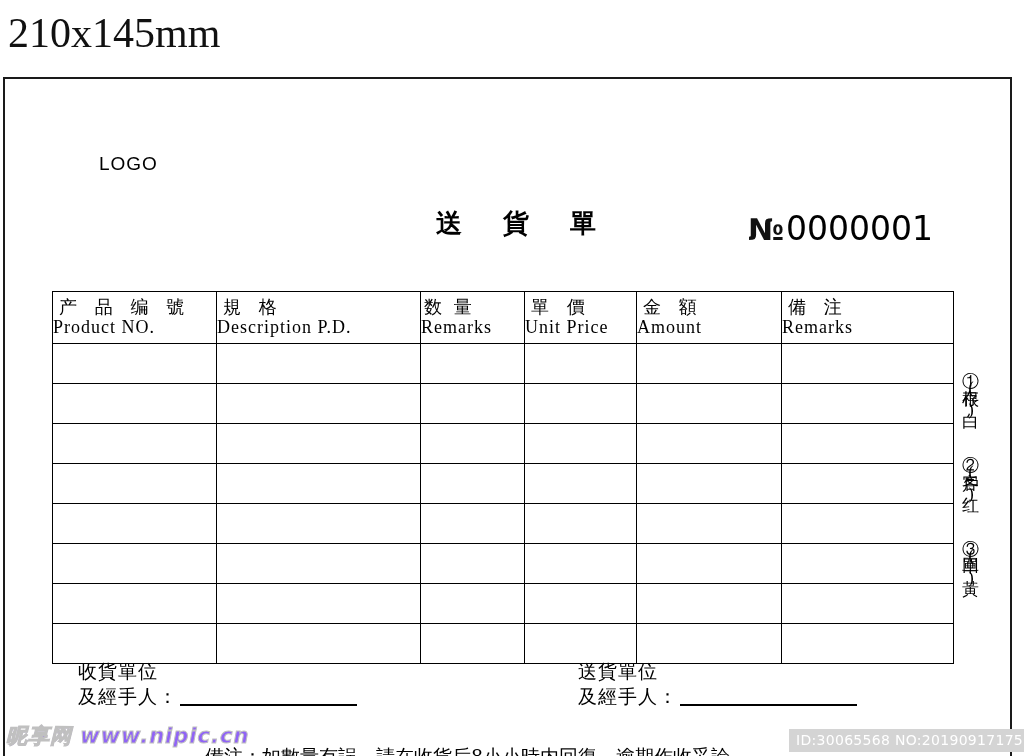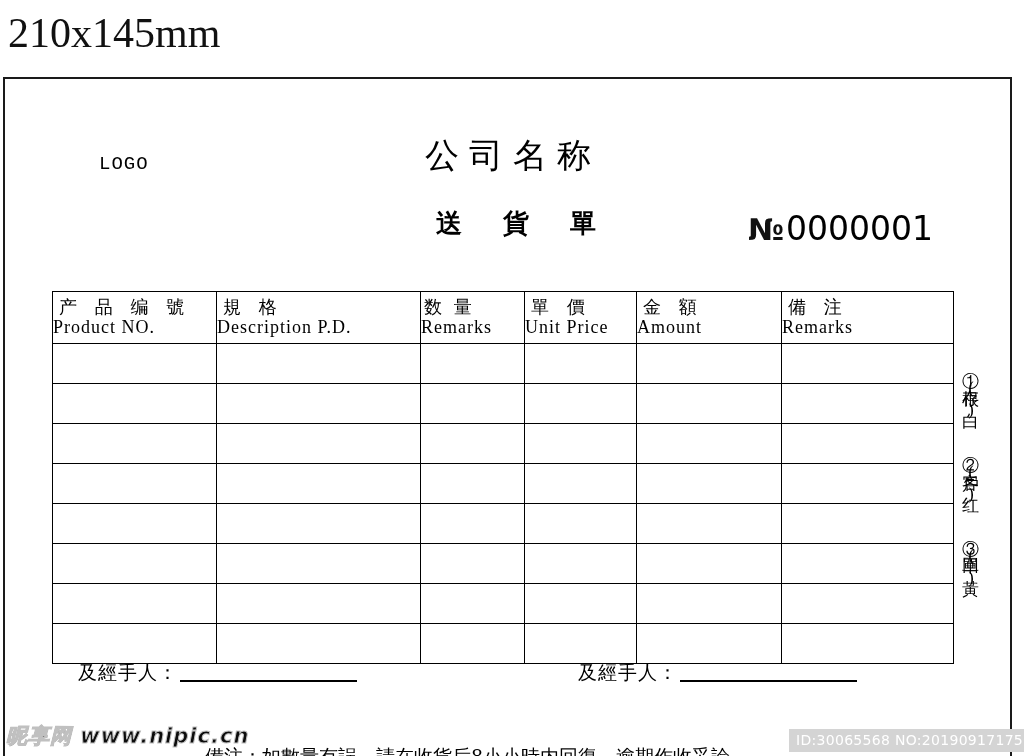--- a/index.html
+++ b/index.html
@@ -30,21 +30,21 @@
     border:2px solid #1a1a1a;
     border-bottom:none;
     box-sizing:border-box;
     background:#fff;
   }
 
   
   .logo-text{
     position:absolute;left:99px;top:153px;
     font-size:19px;letter-spacing:1px;
-    font-family:Liberation Mono, monospace;
+    font-family:Liberation Sans, sans-serif;
     white-space:nowrap;
   }
   .company-name{
     position:absolute;left:425px;top:133px;
     font-size:34px;letter-spacing:10px;
     font-family:"DejaVu Serif","Liberation Serif",serif;
     white-space:nowrap;
   }
   .doc-title{
     position:absolute;left:436px;top:206px;
@@ -149,21 +149,21 @@
     position:absolute;left:205px;top:710px;
     font-size:19px;letter-spacing:0px;white-space:nowrap;
     font-family:"DejaVu Serif","Liberation Serif",serif;
     margin-top:34px;
   }
 
   
   .wm-left{
     position:absolute;left:6px;top:722px;
     font-size:21px;font-style:italic;font-weight:bold;
-    color:#000000;
+    color:#8b5cf6;
     -webkit-text-stroke:1px #bdbdbd;
     font-family:"DejaVu Sans","Liberation Sans",sans-serif;
     white-space:nowrap;letter-spacing:1px;
     opacity:.95;
   }
   .wm-right{
     position:absolute;left:789px;top:729px;
     background:#d4d4d4;color:#ffffff;
     font-size:14px;letter-spacing:.3px;
     padding:3px 7px 4px 7px;
@@ -174,21 +174,20 @@
 </head>
 <body>
 
 <div class="page">
 
   <div class="size-caption">210x145mm</div>
 
   <div class="form-frame"></div>
 
   <div class="logo-text">LOGO</div>
-  <div class="company-name">公司名称</div>
   <div class="doc-title">送 貨 單</div>
 
   <div class="serial-wrap">
     <span class="serial-no-mark">№</span>
     <span class="serial-digits">0000001</span>
   </div>
 
 
   <table class="goods-table">
     <colgroup>
@@ -291,26 +290,28 @@
           <td>&nbsp;</td>
           <td>&nbsp;</td>
           <td>&nbsp;</td>
         </tr>
       </tbody>
   </table>
 
   <div class="copies-note">①存根(白) ②客戶(红) ③回單(黃)</div>
 
   <div class="sig sig-receiver">
+    <span class="sig-line1">收貨單位</span>
     <span class="sig-line2">
       <span>及經手人：</span><span class="rule rule-sig"></span>
     </span>
   </div>
 
   <div class="sig sig-sender">
+    <span class="sig-line1">送貨單位</span>
     <span class="sig-line2">
       <span>及經手人：</span><span class="rule rule-sig"></span>
     </span>
   </div>
 
   <div class="footer-remark">備注：如數量有誤，請在收貨后8小小時内回復，逾期作收妥論。</div>
 
   <div class="wm-left">昵享网 www.nipic.cn</div>
   <div class="wm-right">ID:30065568 NO:20190917175056140000</div>
 

